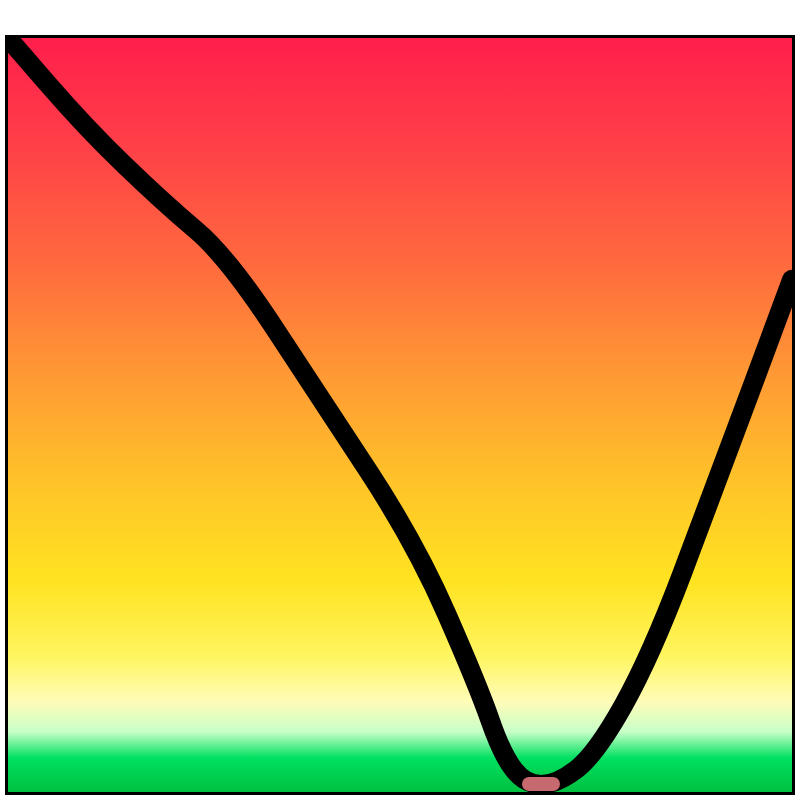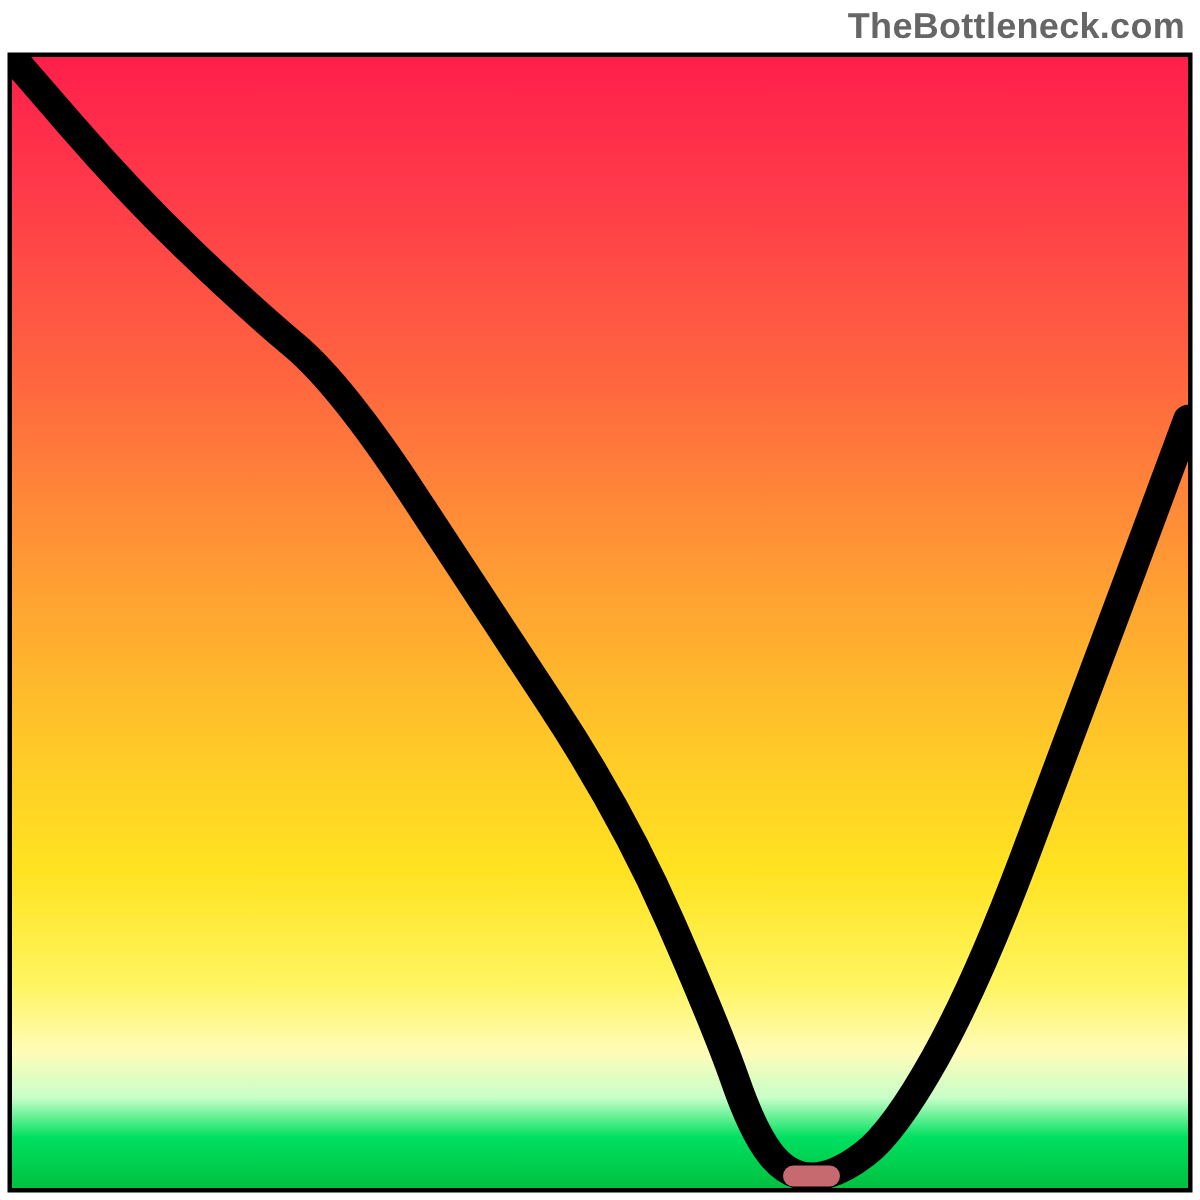--- a/index.html
+++ b/index.html
@@ -76,21 +76,20 @@
     height: 14px;
     border-radius: 7px;
     background: #c76a6f;
     transform: translate(-50%, -50%);
   }
 </style>
 </head>
 <body>
 
 <div class="stage">
-  <div class="watermark">TheBottleneck.com</div>
 
   <div class="plot">
     <div class="gradient"></div>
 
     <svg class="curve" viewBox="0 0 100 100" preserveAspectRatio="none">
       <path d="M 0 0 Q 0 0 5 6 Q 10 12 15 17 Q 20 22 24 25.5 Q 28.000000000000004 29 34 38.5 Q 40 48 46 57.5 Q 52 67 56 76.5 Q 60 86 61.5 90.5 Q 63 95 64.5 97 Q 66 99 68 99 Q 70 99 72.5 97 Q 75 95 78.5 88.5 Q 82 82 86 71 Q 90 60 95 46 T 100 32"></path>
     </svg>
 
     <div class="optimum" style="left: 68%; top: 99%;"></div>
   </div>

